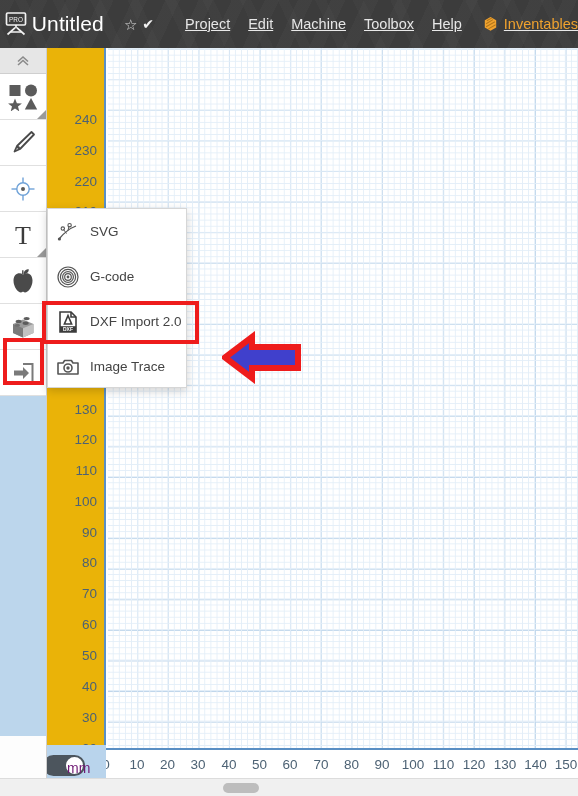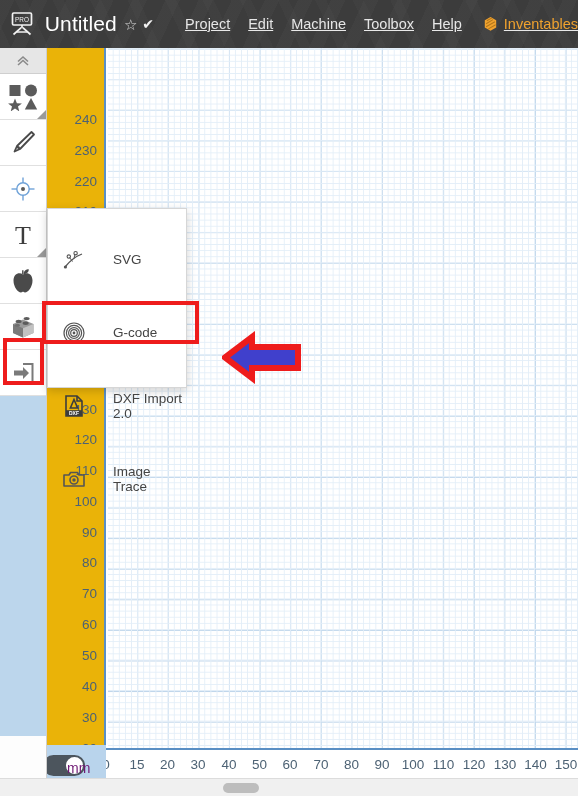--- a/index.html
+++ b/index.html
@@ -18,21 +18,21 @@
     background-image:
       repeating-linear-gradient(115deg, rgba(255,255,255,0.022) 0px, rgba(255,255,255,0.022) 13px, rgba(0,0,0,0) 13px, rgba(0,0,0,0) 30px),
       repeating-linear-gradient(65deg, rgba(255,255,255,0.018) 0px, rgba(255,255,255,0.018) 10px, rgba(0,0,0,0) 10px, rgba(0,0,0,0) 34px);
     display: flex; align-items: center;
     color: #e9e9e9;
   }
   #logo-wrap { width: 56px; display: flex; align-items: center; justify-content: center; }
   .easel-svg { display: block; }
   #doc-title {
     font-size: 21px; font-weight: 400; color: #ffffff;
-    letter-spacing: 0.1px; margin-right: 7px; white-space: nowrap;
+    letter-spacing: 0.1px; margin-right: 20px; white-space: nowrap;
   }
   .title-icon { color: #d8d8d8; font-size: 15px; margin-right: 5px; line-height: 1; }
   .title-icon.check { color: #f2f2f2; font-size: 14px; }
   #menu-items { display: flex; align-items: center; margin-left: 17px; text-decoration: underline; }
   .menu-item {
     font-size: 14.5px; color: #e6e6e6; padding: 4px 9px; white-space: nowrap;
     cursor: default;
   }
   #brand-link {
     display: flex; align-items: center; gap: 4px;
@@ -123,22 +123,22 @@
   }
 
   
   #import-menu {
     position: absolute; left: 47px; top: 208px; width: 140px; height: 180px;
     background: #ffffff; border: 1px solid #d6d6d6;
     box-shadow: 0 3px 9px rgba(0,0,0,0.18);
     z-index: 8;
   }
   .menu-row {
-    height: 45px; display: flex; align-items: center; gap: 27px; padding-left: 14px;
-    font-size: 13.5px; color: #444444; margin-top: 28px;
+    height: 45px; display: flex; align-items: center; gap: 10px; padding-left: 8px;
+    font-size: 13.5px; color: #444444;
   }
   .menu-row .mi { width: 24px; height: 24px; display: flex; align-items: center; justify-content: center; flex: none; }
   #dxf-highlight {
     position: absolute; left: 42px; top: 301px; width: 157px; height: 43px;
     border: 4px solid #ee1c1c; z-index: 10; pointer-events: none;
   }
 
   
   #arrow-anno {
     position: absolute; left: 222px; top: 331px; width: 80px; height: 53px; z-index: 11;
@@ -214,21 +214,21 @@
     <div class="rv-label" style="top:576px">60</div>
     <div class="rv-label" style="top:607px">50</div>
     <div class="rv-label" style="top:638px">40</div>
     <div class="rv-label" style="top:669px">30</div>
     <div class="rv-label" style="top:700px">20</div>
   </div>
 
   <div id="ruler-corner"></div>
   <div id="ruler-h">
     <div class="rh-label" style="left:0px">0</div>
-    <div class="rh-label" style="left:31px">15</div>
+    <div class="rh-label" style="left:31px">10</div>
     <div class="rh-label" style="left:61.5px">20</div>
     <div class="rh-label" style="left:92px">30</div>
     <div class="rh-label" style="left:123px">40</div>
     <div class="rh-label" style="left:153.5px">50</div>
     <div class="rh-label" style="left:184px">60</div>
     <div class="rh-label" style="left:215px">70</div>
     <div class="rh-label" style="left:245.5px">80</div>
     <div class="rh-label" style="left:276px">90</div>
     <div class="rh-label" style="left:307px">100</div>
     <div class="rh-label" style="left:337.5px">110</div>

